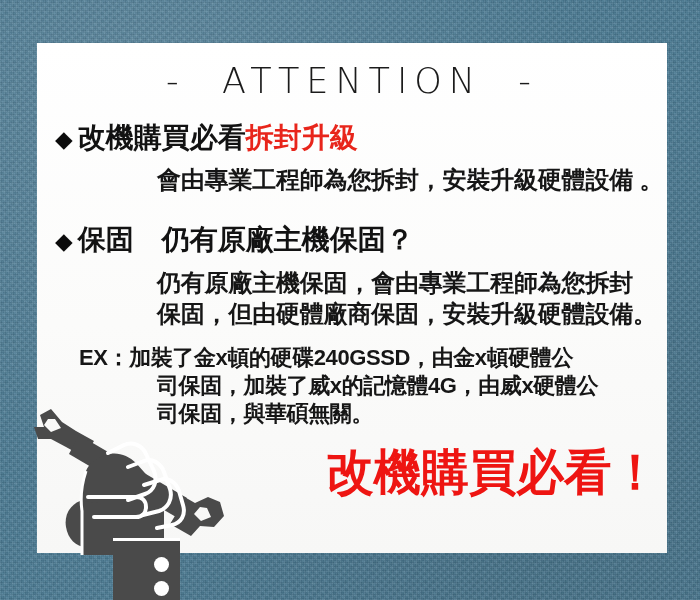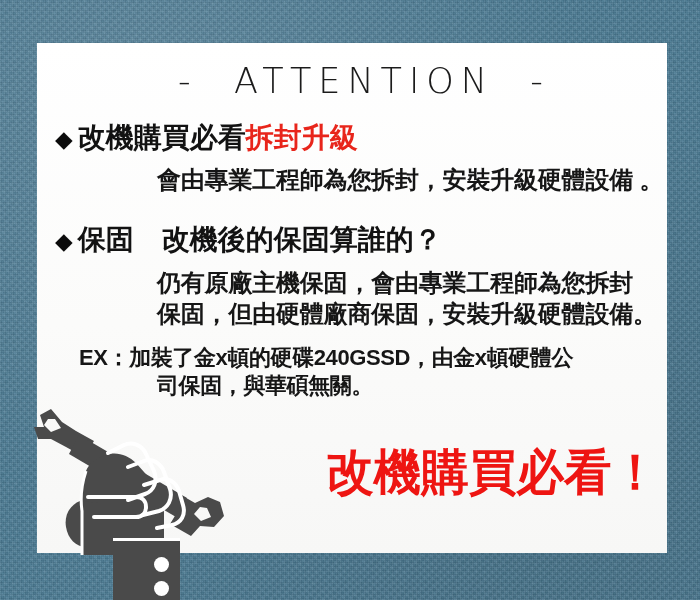--- a/index.html
+++ b/index.html
@@ -55,21 +55,21 @@
     top: 43px;
     width: 630px;
     height: 510px;
     background: #fdfdfc;
     background-image: linear-gradient(180deg, #ffffff 0%, #fbfbfa 55%, #f7f7f6 100%);
   }
 
   
   #title {
     position: absolute;
-    left: 12px;
+    left: 0;
     top: 16px;
     width: 630px;
     text-align: center;
     font-size: 35px;
     line-height: 44px;
     font-weight: 300;
     letter-spacing: 7px;
     color: #1b1b1b;
     font-family: "DejaVu Sans", "Liberation Sans", sans-serif;
     -webkit-font-smoothing: antialiased;
@@ -182,26 +182,27 @@
         <span class="diamond">◆</span>
         <span>改機購買必看</span>
         <span class="hl-red">拆封升級</span>
       </div>
       <div class="body-line" style="margin-top:8px;">會由專業工程師為您拆封，安裝升級硬體設備 。</div>
     </div>
 
     <div class="block" style="top:180px;">
       <div class="bullet-line">
         <span class="diamond">◆</span>
-        <span>保固　改機後的保固算誰的？</span>
+        <span>保固　仍有原廠主機保固？</span>
       </div>
       <div class="body-line" style="margin-top:9px;">仍有原廠主機保固，會由專業工程師為您拆封</div>
       <div class="body-line">保固，但由硬體廠商保固，安裝升級硬體設備。</div>
 
       <div class="ex-line ex-first" style="margin-top:15px;">EX：加裝了金x頓的硬碟240GSSD，由金x頓硬體公</div>
+      <div class="ex-line ex-cont">司保固，加裝了威x的記憶體4G，由威x硬體公</div>
       <div class="ex-line ex-cont">司保固，與華碩無關。</div>
     </div>
 
     <div id="slogan">改機購買必看！</div>
 
   </div>
 
   <svg id="graphic" viewBox="0 0 260 195" aria-hidden="true">
     <g fill="#4a4a4a">
 

